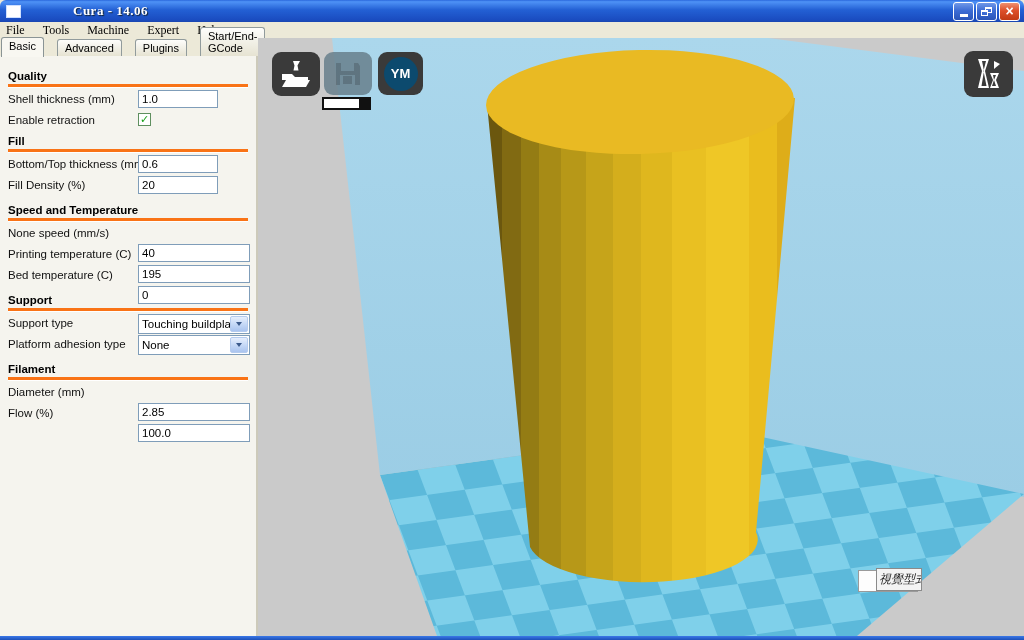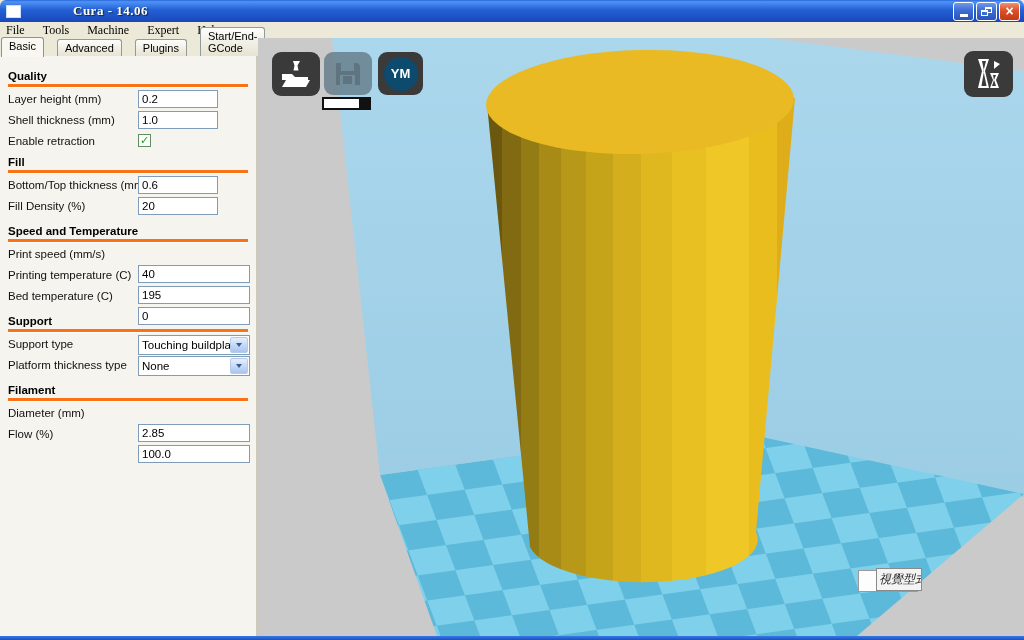--- a/index.html
+++ b/index.html
@@ -122,24 +122,20 @@
         <div class="tab active">Basic</div>
         <div class="tab">Advanced</div>
         <div class="tab">Plugins</div>
         <div class="tab">Start/End-GCode</div>
       </div>
 
       <div class="panel">
 
         <div class="section-title">Quality</div>
         <div class="row">
-          <label>Layer height (mm)</label>
-          <input class="val w-narrow field" value="0.2" style="">
-        </div>
-        <div class="row">
           <label>Shell thickness (mm)</label>
           <input class="val w-narrow field" value="1.0" style="">
         </div>
         <div class="row" style="height:16px">
           <label>Enable retraction</label>
           <div class="field checkbox">
             <span class="mark">✓</span>
           </div>
         </div>
 
@@ -148,21 +144,21 @@
           <label>Bottom/Top thickness (mm)</label>
           <input class="val w-narrow field" value="0.6" style="">
         </div>
         <div class="row">
           <label>Fill Density (%)</label>
           <input class="val w-narrow field" value="20" style="">
         </div>
 
         <div class="section-title">Speed and Temperature</div>
         <div class="row">
-          <label>Print speed (mm/s)</label>
+          <label>None speed (mm/s)</label>
           <input class="val w-wide field" value="40" style="">
         </div>
         <div class="row">
           <label>Printing temperature (C)</label>
           <input class="val w-wide field" value="195" style="">
         </div>
         <div class="row">
           <label>Bed temperature (C)</label>
           <input class="val w-wide field" value="0" style="">
         </div>
@@ -171,21 +167,21 @@
         <div class="row">
           <label>Support type</label>
           <div class="combo field">
             <span class="combo-text">Touching buildplate</span>
             <span class="combo-btn">
                 <span class="arrow-down"></span>
               </span>
           </div>
         </div>
         <div class="row">
-          <label>Platform thickness type</label>
+          <label>Platform adhesion type</label>
           <div class="combo field">
             <span class="combo-text">None</span>
             <span class="combo-btn">
                 <span class="arrow-down"></span>
               </span>
           </div>
         </div>
 
         <div class="section-title">Filament</div>
         <div class="row">

